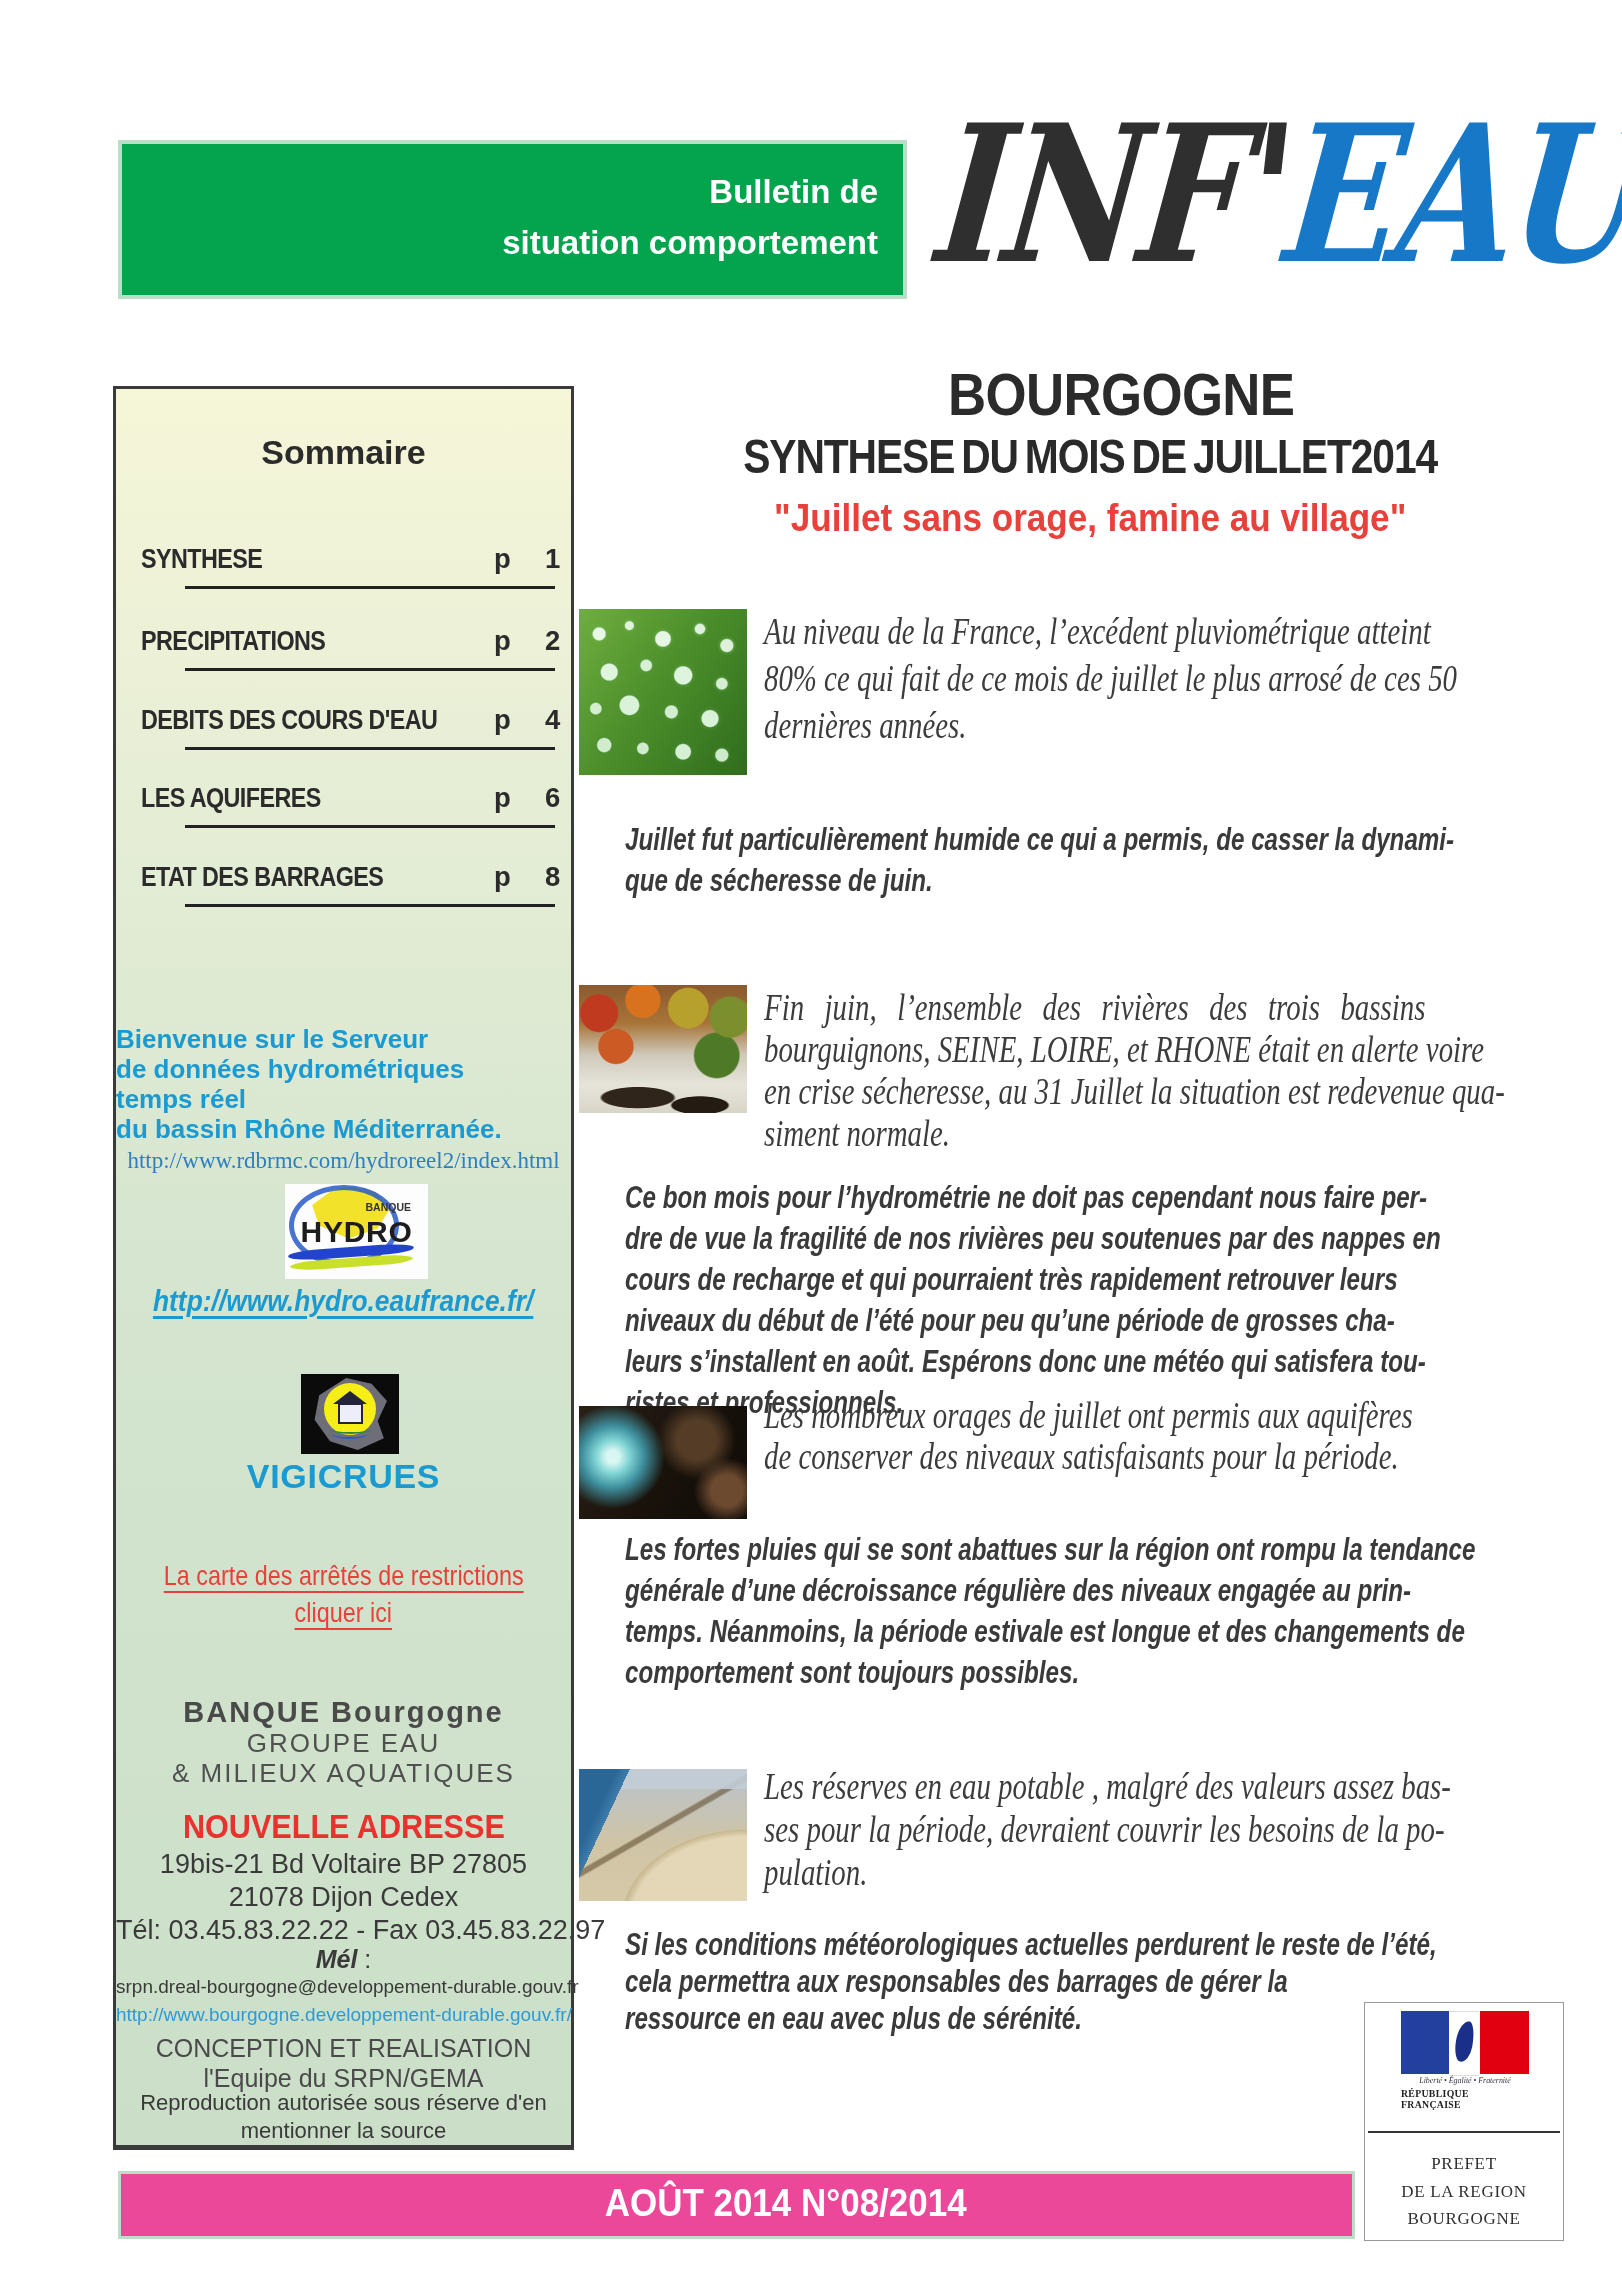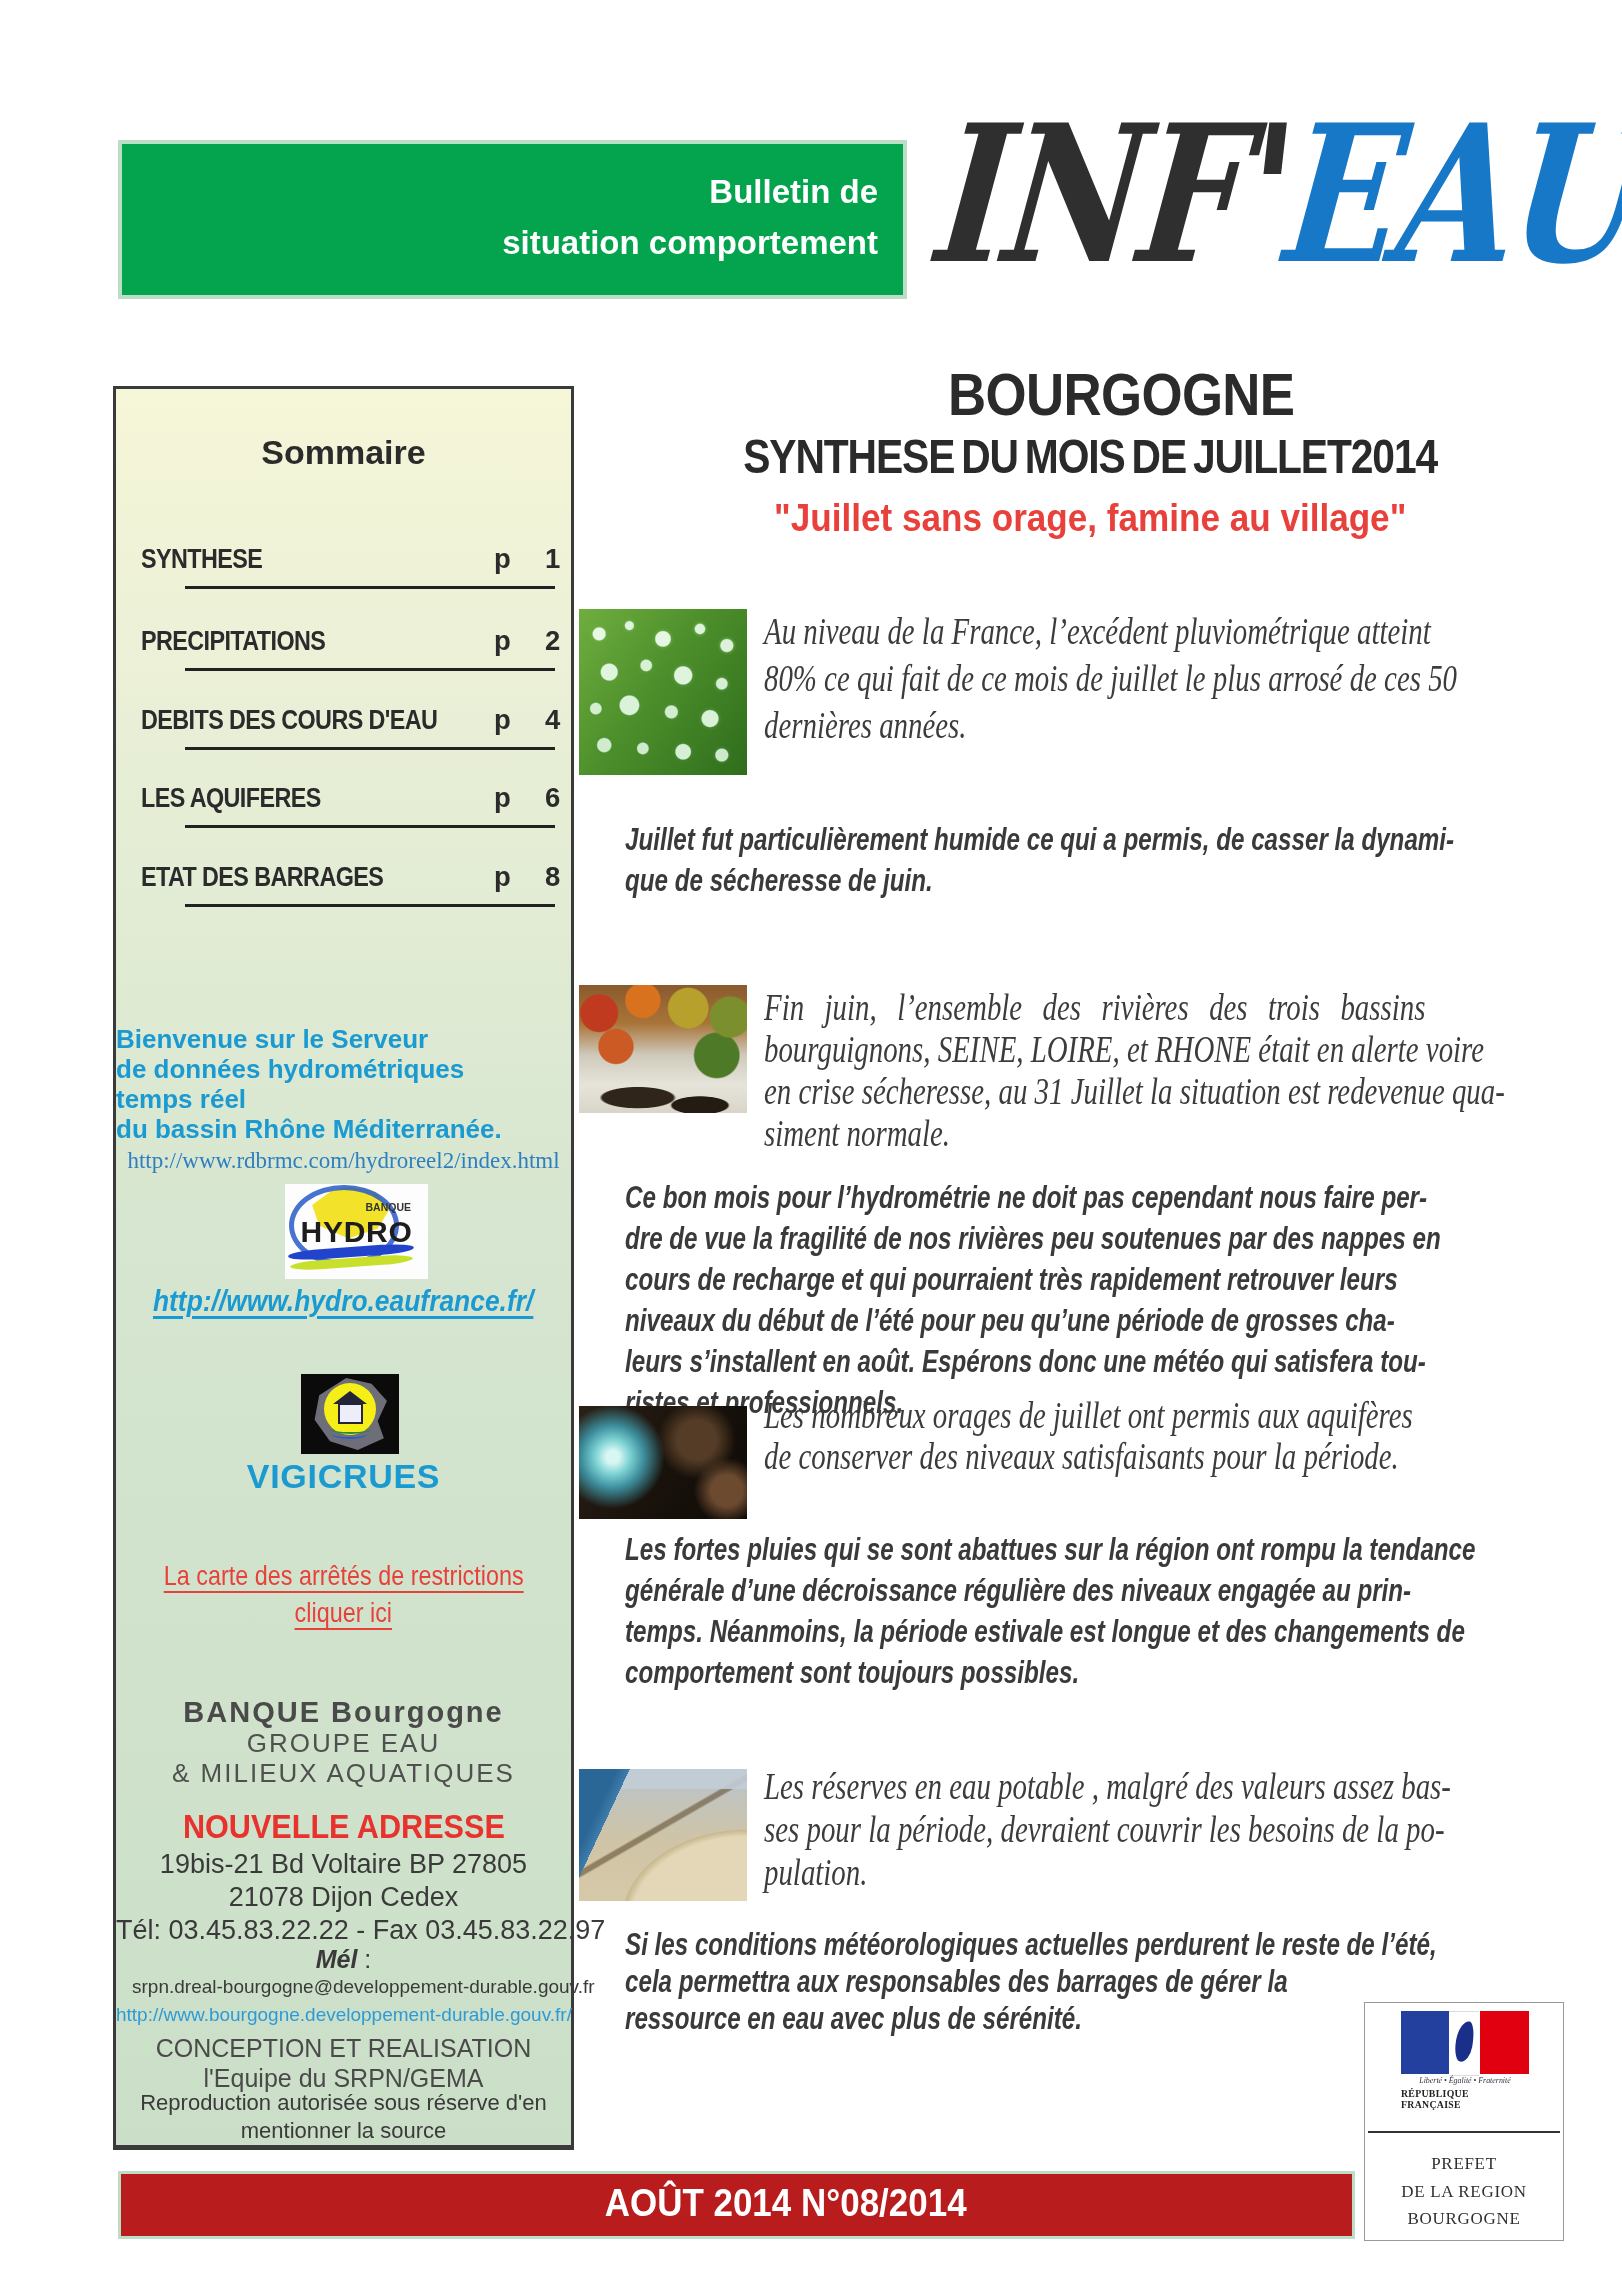--- a/index.html
+++ b/index.html
@@ -66,21 +66,21 @@
          font-weight:bold;color:#4a4a4a;letter-spacing:2px;}
   .groupe{position:absolute;left:0;width:100%;top:1339px;text-align:center;font-size:26px;
           color:#505050;letter-spacing:2px;line-height:30px;}
   .nouvelle{position:absolute;left:0;width:100%;top:1418px;text-align:center;font-size:34px;
             font-weight:bold;color:#e8322e;}
   .nouvelle span{display:inline-block;transform:scaleX(.9);}
   .address{position:absolute;left:0;width:100%;top:1459px;text-align:center;font-size:27px;
            color:#3a3a3a;line-height:33px;white-space:nowrap;}
   .mel{position:absolute;left:0;width:100%;top:1556px;text-align:center;font-size:25px;color:#3a3a3a;}
   .mel .m{font-weight:bold;font-style:italic;}
-  .email{position:absolute;left:0;width:100%;top:1587px;text-align:center;font-size:19px;color:#3a3a3a;white-space:nowrap;padding-left:16px;}
+  .email{position:absolute;left:0;width:100%;top:1587px;text-align:center;font-size:19px;color:#3a3a3a;white-space:nowrap;}
   .siteurl{position:absolute;left:0;width:100%;top:1615px;text-align:center;font-size:19px;color:#2f9ad6;white-space:nowrap;}
   .conception{position:absolute;left:0;width:100%;top:1644px;text-align:center;font-size:25px;
               color:#4a4a4a;line-height:30px;}
   .reproduction{position:absolute;left:0;width:100%;top:1700px;text-align:center;font-size:22px;
                 color:#3a3a3a;line-height:27.5px;}
   
   .main-title{position:absolute;left:599px;top:429px;width:982px;text-align:center;
               font-size:48px;font-weight:bold;color:#2a2a2a;white-space:nowrap;}
   .main-title span{display:inline-block;transform:scaleX(.85);letter-spacing:-1.3px;word-spacing:-3.9px;}
   .main-subtitle{position:absolute;left:599px;top:496px;width:982px;text-align:center;
@@ -132,21 +132,21 @@
       radial-gradient(circle at 88% 75%, #6b4a30 0 15.7px, transparent 33px),
       linear-gradient(120deg,#2a2016 0%,#1a130c 50%,#0e0a06 100%);}
   .ph-dam{top:1769px;height:132px;
     background-image:
       linear-gradient(115deg, #2b6796 0 34px, #3d7cab 46px, transparent 46px),
       linear-gradient(180deg, rgba(195,205,214,.9) 0 19.6px, transparent 20px),
       linear-gradient(150deg, transparent 44%, rgba(90,70,40,.55) 45% 47%, transparent 48%),
       radial-gradient(ellipse 170px 124px at 100% 115%, #e3d7b8 0 68%, #c9b990 73%, transparent 74%),
       linear-gradient(180deg,#b9c3cc 0%,#cfc4a6 55%,#d6c9a8 100%);}
   
-  .footer-bar{position:absolute;left:118px;top:2171px;width:1237px;height:68px;background:#b91c1c;
+  .footer-bar{position:absolute;left:118px;top:2171px;width:1237px;height:68px;background:#ec4899;
               border:3.9px solid #bcdec6;box-sizing:border-box;text-align:center;padding-left:98px;}
   .footer-bar .txt{display:inline-block;color:#fff;font-weight:bold;font-size:38px;line-height:59px;
                    transform:scaleX(.92);white-space:nowrap;}
   
   .prefet-box{position:absolute;left:1364px;top:2002px;width:200px;height:239px;background:#fff;
               border:1.3px solid #999;box-sizing:border-box;}
   .rf-logo{position:absolute;left:36px;top:7.9px;width:128px;height:98px;}
   .rf-band{position:absolute;top:0;height:63px;}
   .rf-blue{left:0;width:48px;background:#23409f;}
   .rf-white{left:48px;width:30px;background:#fff;border-top:0.7px solid #ddd;border-bottom:0.7px solid #ddd;}

